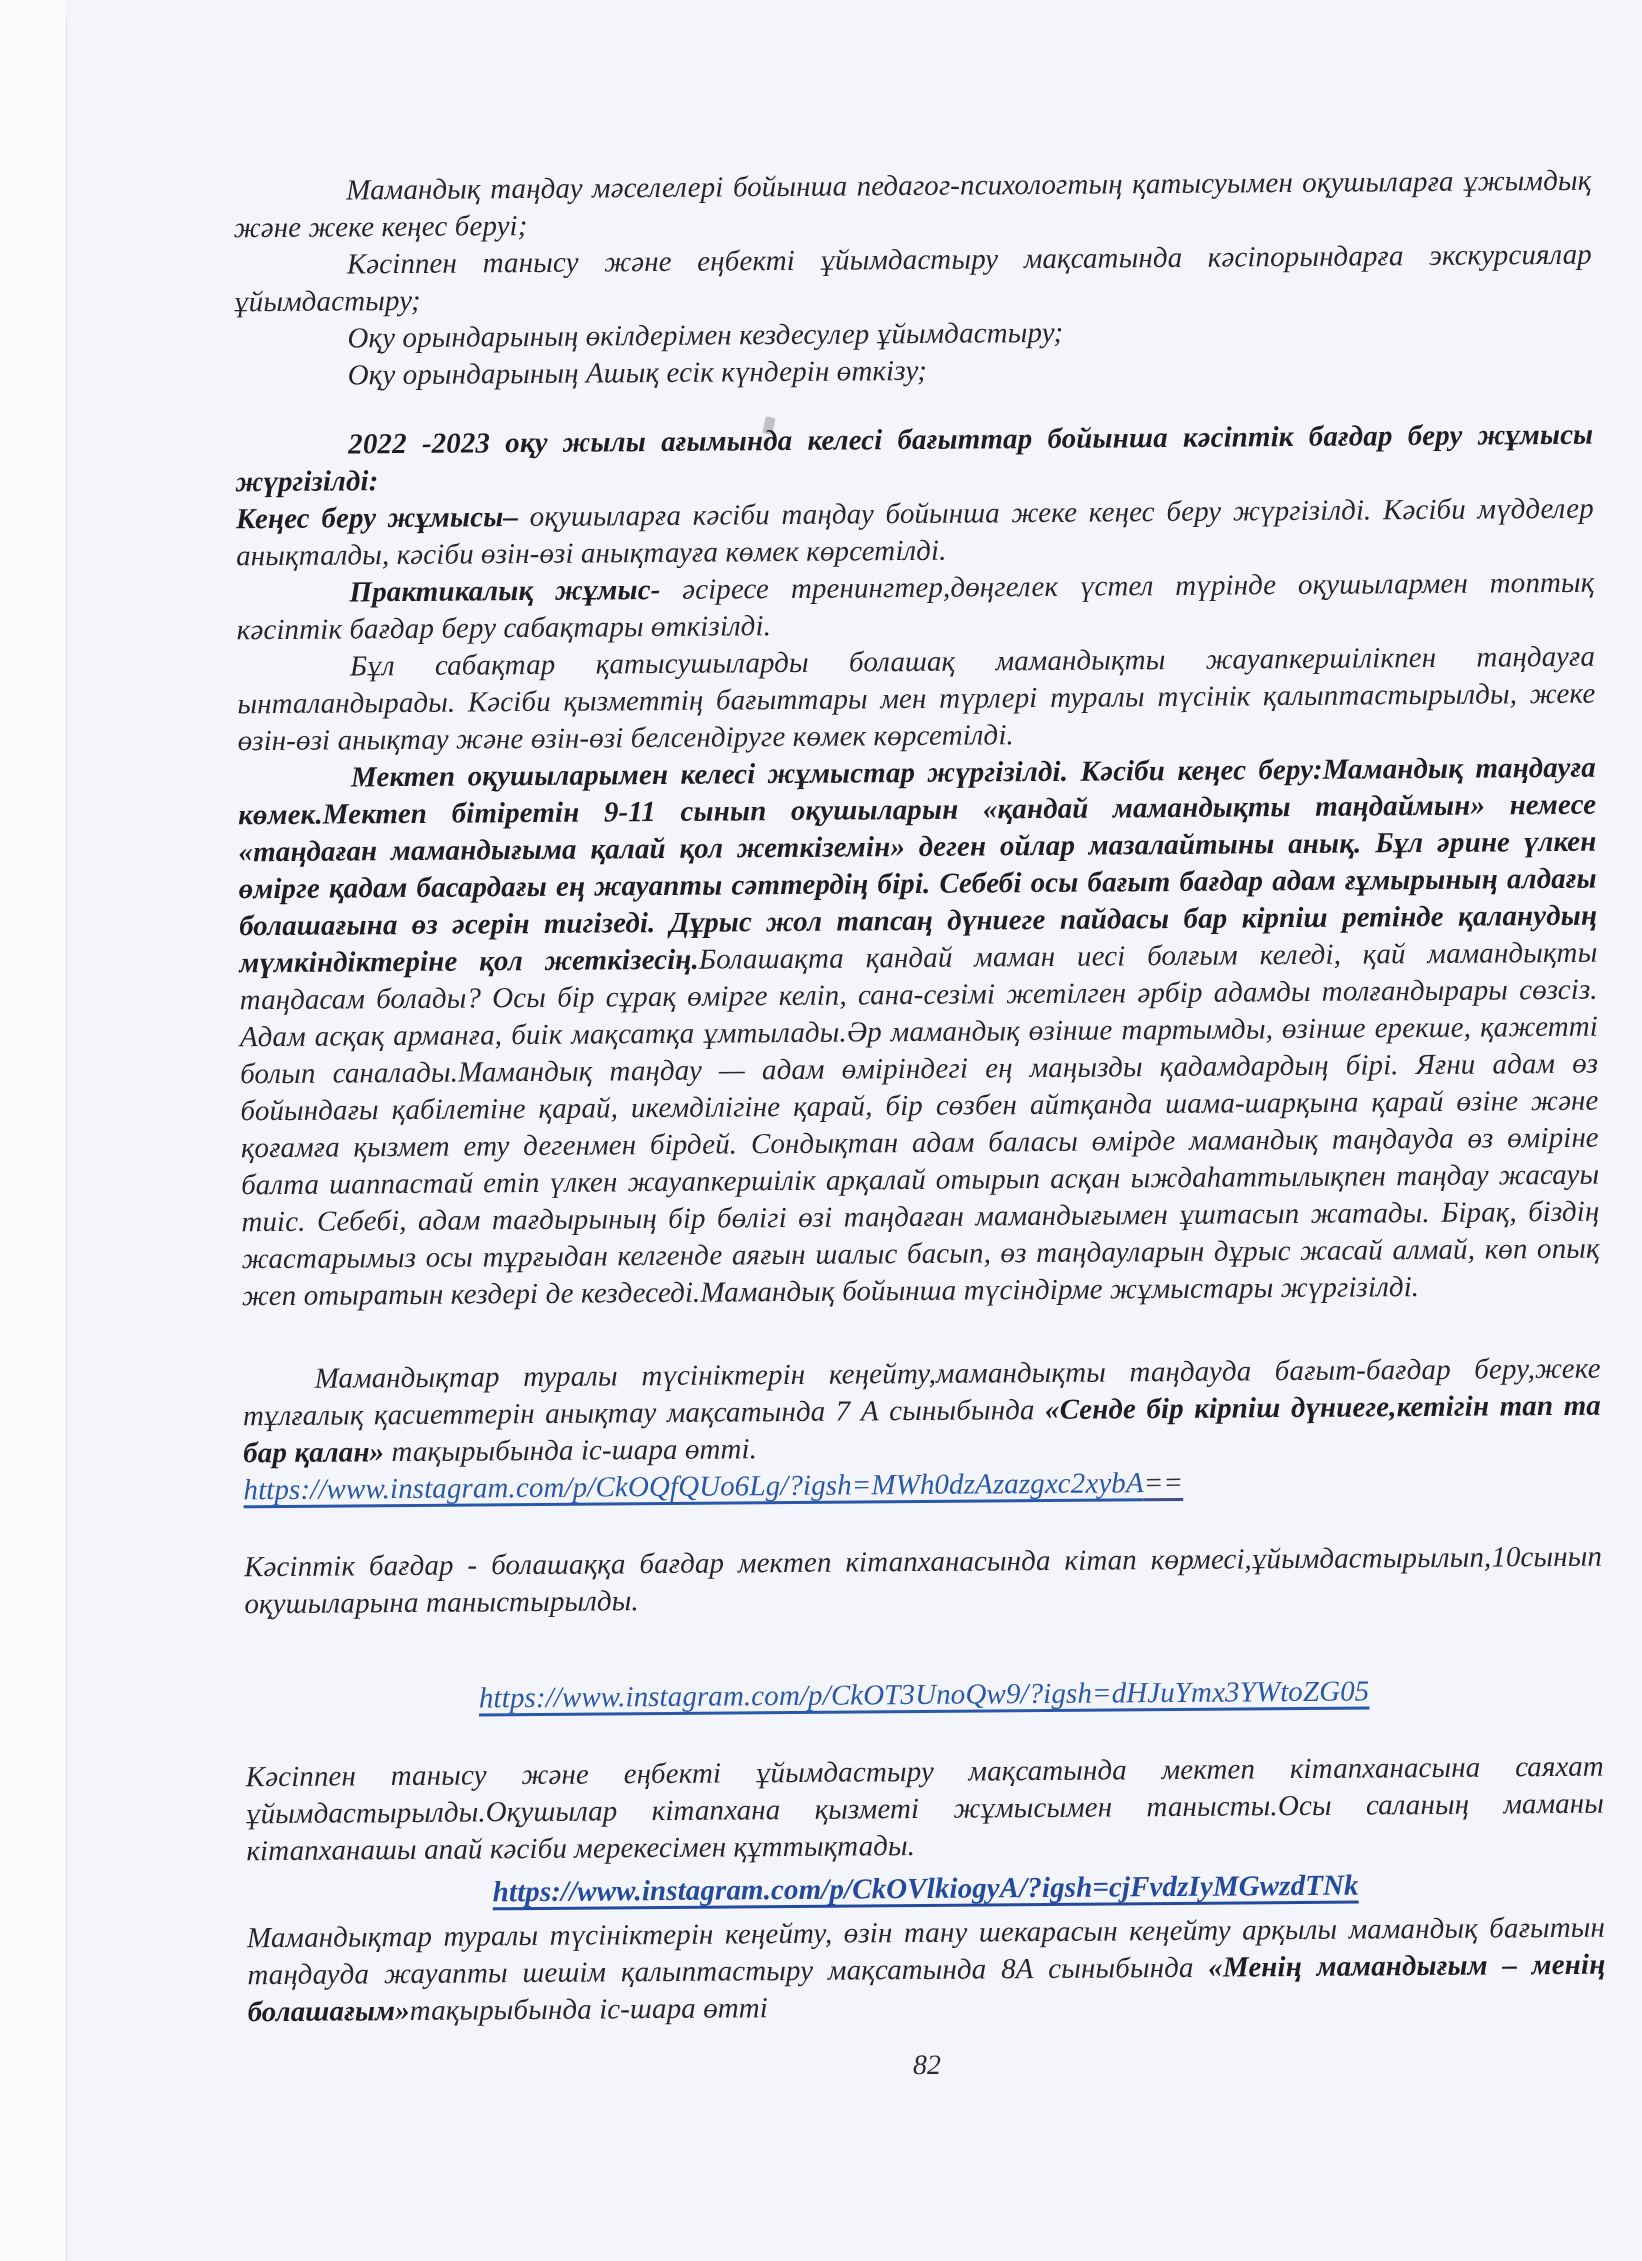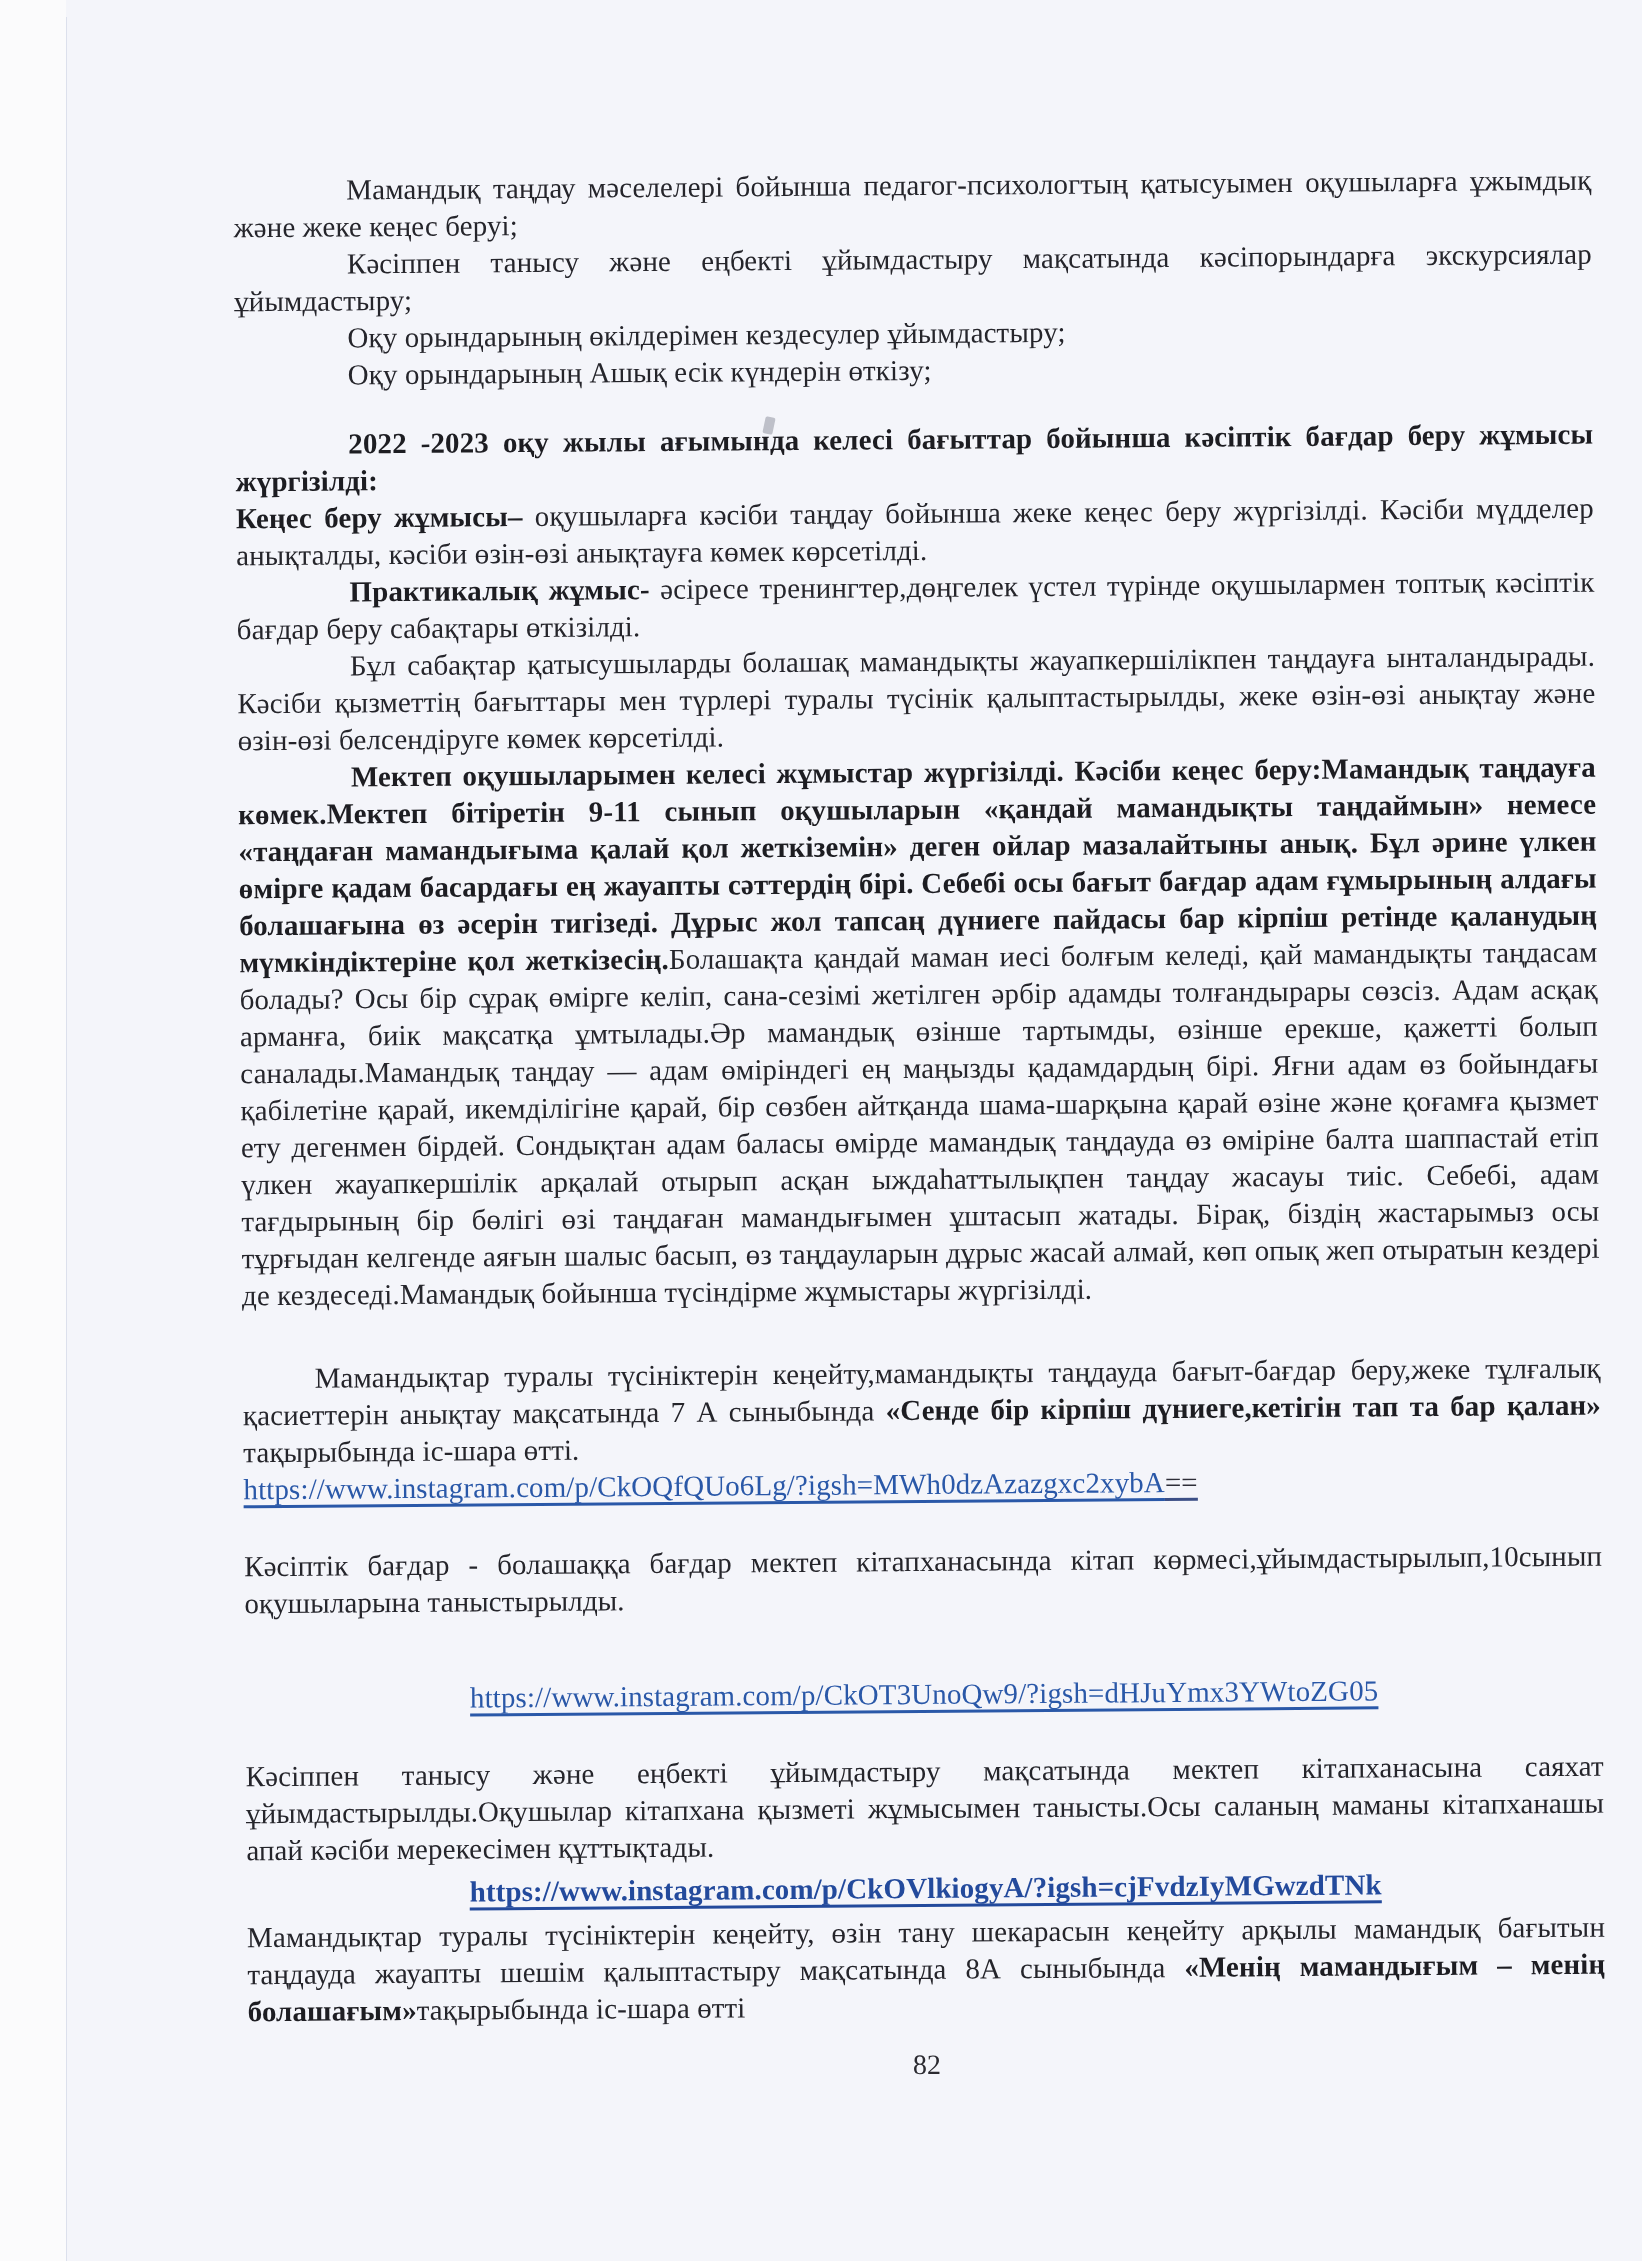--- a/index.html
+++ b/index.html
@@ -7,20 +7,21 @@
     width: 1643px; height: 2261px;
     background: #fdfdfe;
     overflow: hidden;
     font-family: "Liberation Serif", "DejaVu Serif", serif;
     position: relative;
   }
   .page {
     position: absolute; inset: 0;
     background: var(--paper, #f4f5fa);
     overflow: hidden;
+    font-style: italic;
   }
   
   .scan-strip {
     position: absolute; left: 0; top: 0; bottom: 0; width: 66px;
     background: #fbfbfc;
   }
   .scan-edge-line {
     position: absolute; left: 66px; top: 17px; bottom: 0; width: 1.3px;
     background: rgba(165, 175, 205, 0.30);
   }

